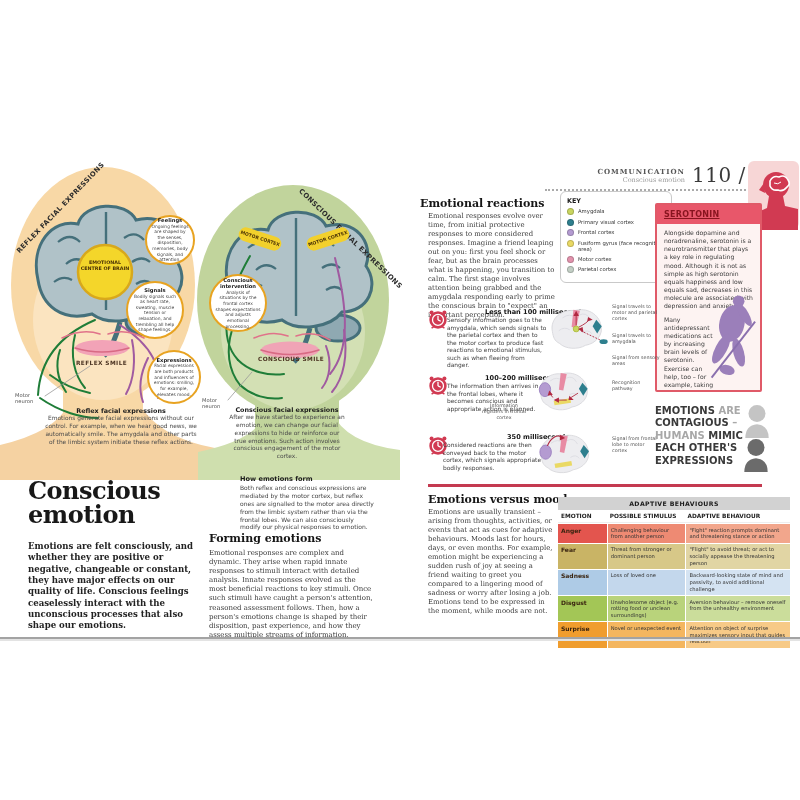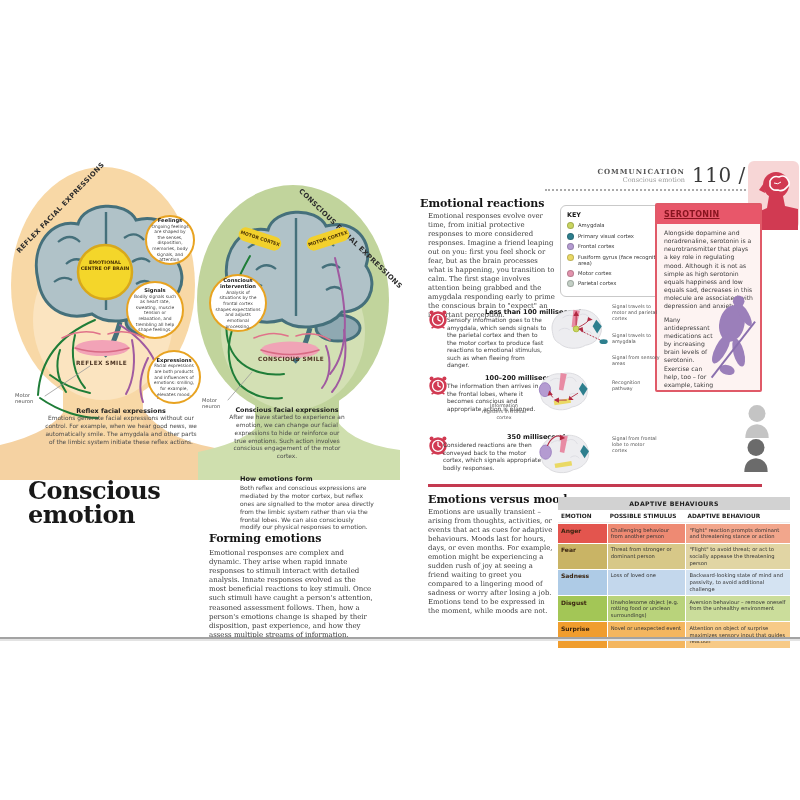--- a/index.html
+++ b/index.html
@@ -171,20 +171,21 @@
   <div class="abs" style="left:45px;top:407px;width:152px;text-align:center">
     <div class="cap-title">Reflex facial expressions</div>
     <div class="cap-text">Emotions generate facial expressions without our control. For example, when we hear good news, we automatically smile. The amygdala and other parts of the limbic system initiate these reflex actions.</div>
   </div>
   <div class="abs" style="left:228px;top:406px;width:118px;text-align:center">
     <div class="cap-title">Conscious facial expressions</div>
     <div class="cap-text">After we have started to experience an emotion, we can change our facial expressions to hide or reinforce our true emotions. Such action involves conscious engagement of the motor cortex.</div>
   </div>
 
   <div class="abs big-title" style="left:28px;top:479px;width:165px">Conscious emotion</div>
+  <div class="abs intro-t" style="left:28px;top:541px;width:175px">Emotions are felt consciously, and whether they are positive or negative, changeable or constant, they have major effects on our quality of life. Conscious feelings ceaselessly interact with the unconscious processes that also shape our emotions.</div>
 
   <div class="abs" style="left:240px;top:476px;width:136px">
     <div class="mini-h">How emotions form</div>
     <div class="mini-t">Both reflex and conscious expressions are mediated by the motor cortex, but reflex ones are signalled to the motor area directly from the limbic system rather than via the frontal lobes. We can also consciously modify our physical responses to emotion.</div>
   </div>
   <div class="abs sec-h" style="left:209px;top:533px;font-size:11px">Forming emotions</div>
   <div class="abs body-t" style="left:209px;top:549px;width:164px;font-size:7px">Emotional responses are complex and dynamic. They arise when rapid innate responses to stimuli interact with detailed analysis. Innate responses evolved as the most beneficial reactions to key stimuli. Once such stimuli have caught a person's attention, reasoned assessment follows. Then, how a person's emotions change is shaped by their disposition, past experience, and how they assess multiple streams of information.</div>
 
   <div class="abs" style="left:545px;top:167px;width:140px;text-align:right">
     <div class="hdr-sec">COMMUNICATION</div>
@@ -197,21 +198,21 @@
     <circle cx="29" cy="25" r="13" fill="#d13a52"></circle>
     <path d="M17,23 l-5,7 l6,3 z" fill="#d13a52"></path>
     <path d="M22,36 L20,48 L9,53 L9,70 L51,70 L51,49 L38,46 L36,36 Z" fill="#d13a52"></path>
     <path d="M23,21 q3,-6 9,-4 q6,-3 9,3 q3,4 -1,7 q-4,5 -9,3 q-6,1 -8,-4 z" fill="none" stroke="#fff" stroke-width="1.6"></path>
     <path d="M27,23 q4,2 7,-1" fill="none" stroke="#fff" stroke-width="1"></path>
   </svg>
 
   <div class="abs sec-h" style="left:420px;top:198px">Emotional reactions</div>
   <div class="abs body-t" style="left:428px;top:212px;width:128px">Emotional responses evolve over time, from initial protective responses to more considered responses. Imagine a friend leaping out on you: first you feel shock or fear, but as the brain processes what is happening, you transition to calm. The first stage involves attention being grabbed and the amygdala responding early to prime the conscious brain to "expect" an important perception.</div>
 
-  <div class="abs keybox" style="left:560px;top:205px;width:112px">
+  <div class="abs keybox" style="left:560px;top:191px;width:112px">
     <div class="key-title">KEY</div>
     <div>
 
     <div class="key-row">
           <span class="key-dot" style="background: rgb(201, 213, 95);"></span>
           <span class="key-label">Amygdala</span>
         </div>
         <div class="key-row">
           <span class="key-dot" style="background: rgb(46, 127, 142);"></span>
           <span class="key-label">Primary visual cortex</span>
@@ -322,20 +323,23 @@
     <path d="M18,16 q8,-6 14,0 M36,13 q8,-4 12,4 M40,32 q6,-4 10,1" stroke="#dcdce2" fill="none"></path>
     <path d="M30,7 L37,8 L33,27 L28,26 Z" fill="#e88ba4"></path>
     <path d="M55,18 L61,25 L56,33 L51,25 Z" fill="#2e7f8e"></path>
     <ellipse cx="12" cy="26" rx="6.5" ry="8" fill="#b49bd1" stroke="#9a7fc0"></ellipse>
     <path d="M22,39 L41,36 L42,41 L23,44 Z" fill="#ead964"></path>
     <path d="M14,19 C18,9 25,6 30,9" stroke="#b02840" stroke-width="1.2" fill="none"></path>
     <polygon points="28,6 34,10 28,13" fill="#b02840"></polygon>
   </svg>
   <div class="abs tl-label" style="left:612px;top:436px;width:46px">Signal from frontal lobe to motor cortex</div>
 
+  <div class="abs cg-box" style="left:655px;top:405px;width:102px">
+    
+  <span class="cg-seg">EMOTIONS </span><span class="cg-seg cg-light">ARE </span><span class="cg-seg">CONTAGIOUS </span><span class="cg-seg cg-light">– </span><span class="cg-seg cg-light">HUMANS </span><span class="cg-seg">MIMIC </span><span class="cg-seg">EACH OTHER'S EXPRESSIONS</span></div>
   <svg class="abs" style="left:742px;top:404px;width:30px;height:34px" viewBox="0 0 26 32">
     <g fill="#c4c4c4">
         <circle cx="13" cy="9" r="8"></circle>
         <path d="M2,32 Q2,20 13,19 Q24,20 24,32 Z"></path>
       </g>
   </svg>
   <svg class="abs" style="left:740px;top:438px;width:32px;height:34px" viewBox="0 0 26 32">
     <g fill="#6b6b6b">
         <circle cx="13" cy="9" r="8"></circle>
         <path d="M2,32 Q2,20 13,19 Q24,20 24,32 Z"></path>

